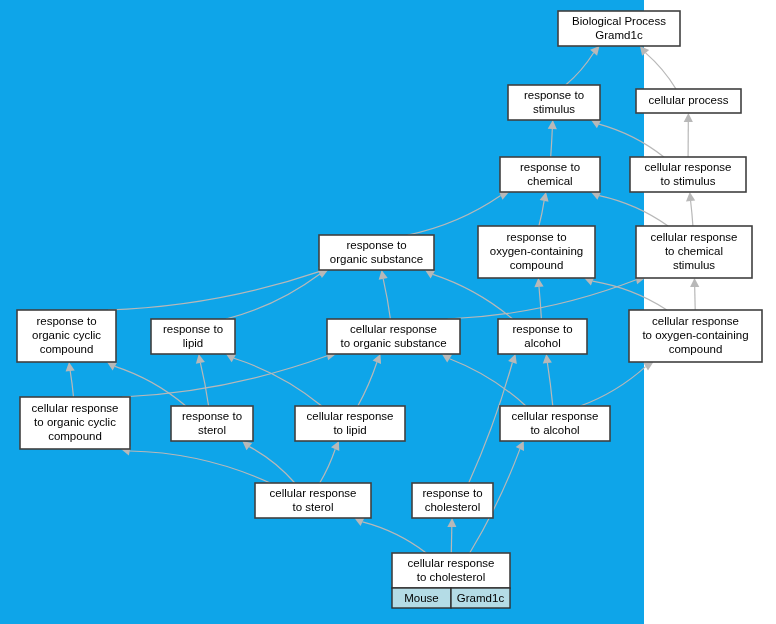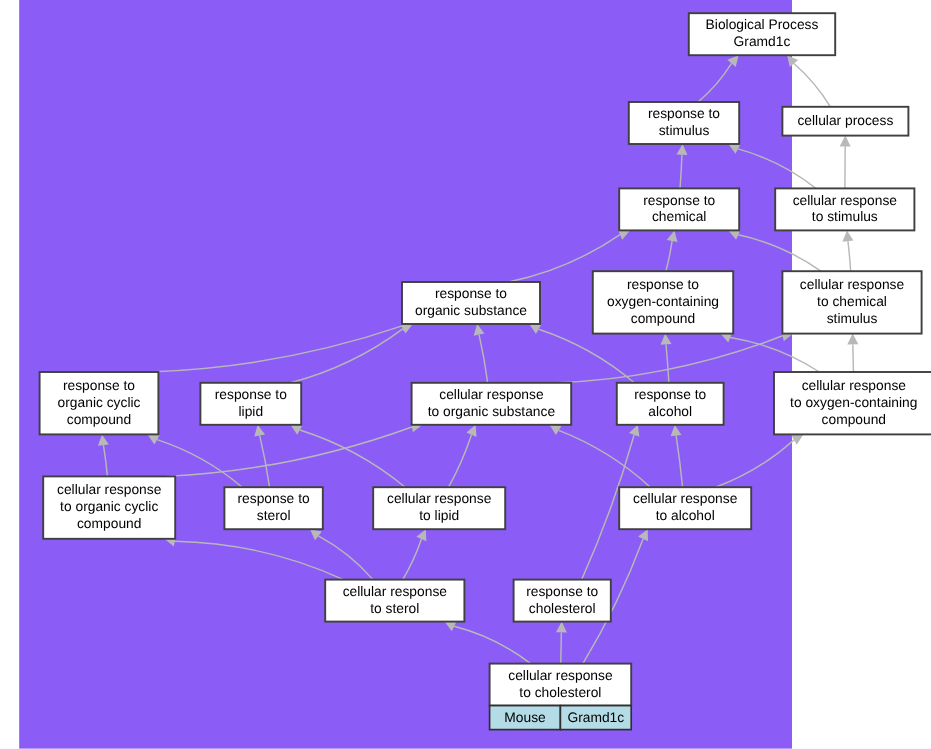--- a/index.html
+++ b/index.html
@@ -4,23 +4,22 @@
 <style>
   html, body {
     margin: 0;
     padding: 0;
     background: #ffffff;
   }
   #canvas-wrap {
     position: relative;
     width: 644px;
     height: 624px;
-    background: #8b5cf6;
+    background: #0ea5e9;
     font-family: "Liberation Sans", sans-serif;
-    margin-left: 16px;
   }
   svg.graph {
     position: absolute;
     left: 0;
     top: 0;
     width: 776px;
     height: 624px;
   }
   .node-box {
     fill: #ffffff;

